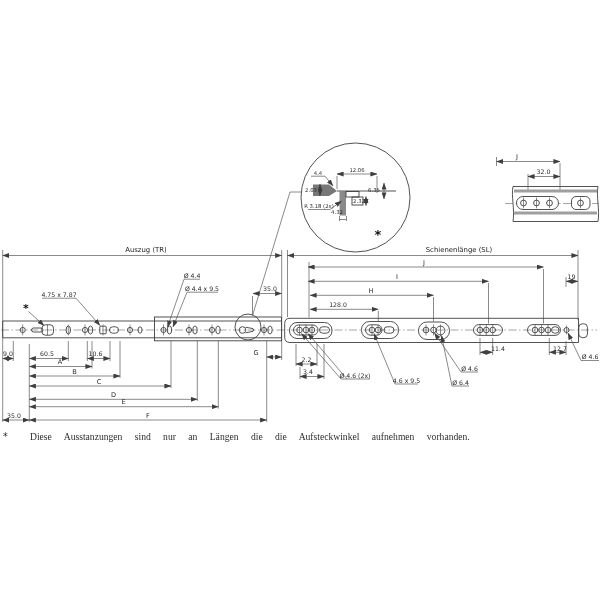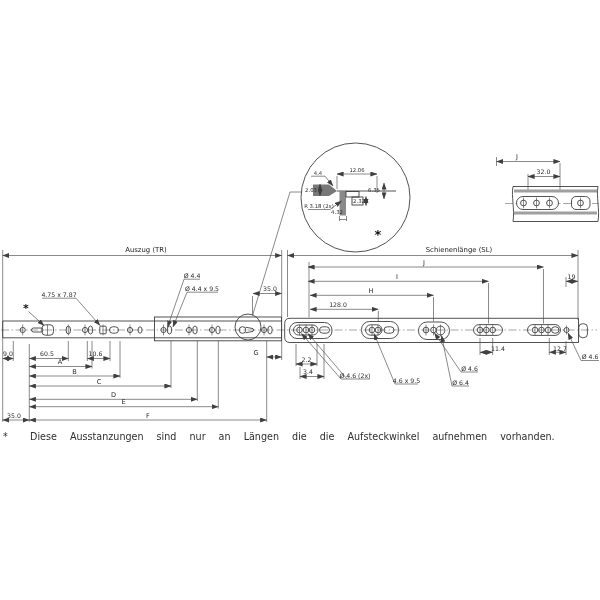--- a/index.html
+++ b/index.html
@@ -12,21 +12,21 @@
   .t2 {font-size:5.3px;}
   .star{font-size:11px;font-weight:bold;fill:#111;}
   .star2{font-size:13px;font-weight:bold;fill:#111;}
   .s  {stroke:#3f3f3f;stroke-width:.9;fill:none;}
   .d  {stroke:#4a4a4a;stroke-width:.65;fill:none;}
   .cl {stroke:#6a6a6a;stroke-width:.6;fill:none;stroke-dasharray:8 2.5 1.5 2.5;}
   .wfill{fill:#fff;}
   #footnote{position:absolute;left:3px;top:431px;width:526px;display:flex;
             font-size:9.6px;color:#2e2e2e;}
   #footnote .mark{width:27px;flex:none;}
-  #footnote .txt{word-spacing:10px;white-space:nowrap;}
+  #footnote .txt{word-spacing:10px;white-space:nowrap;font-family:Liberation Serif, serif;}
 </style>
 </head>
 <body>
 
 <div id="stage">
   <svg width="600" height="600" viewBox="0 0 600 600">
     <defs>
       <marker id="ar" markerUnits="userSpaceOnUse" markerWidth="7" markerHeight="5" viewBox="0 0 7 5" refX="6.6" refY="2.5" orient="auto-start-reverse">
         <path d="M0 0L7 2.5L0 5Z" fill="#3f3f3f"></path>
       </marker>

